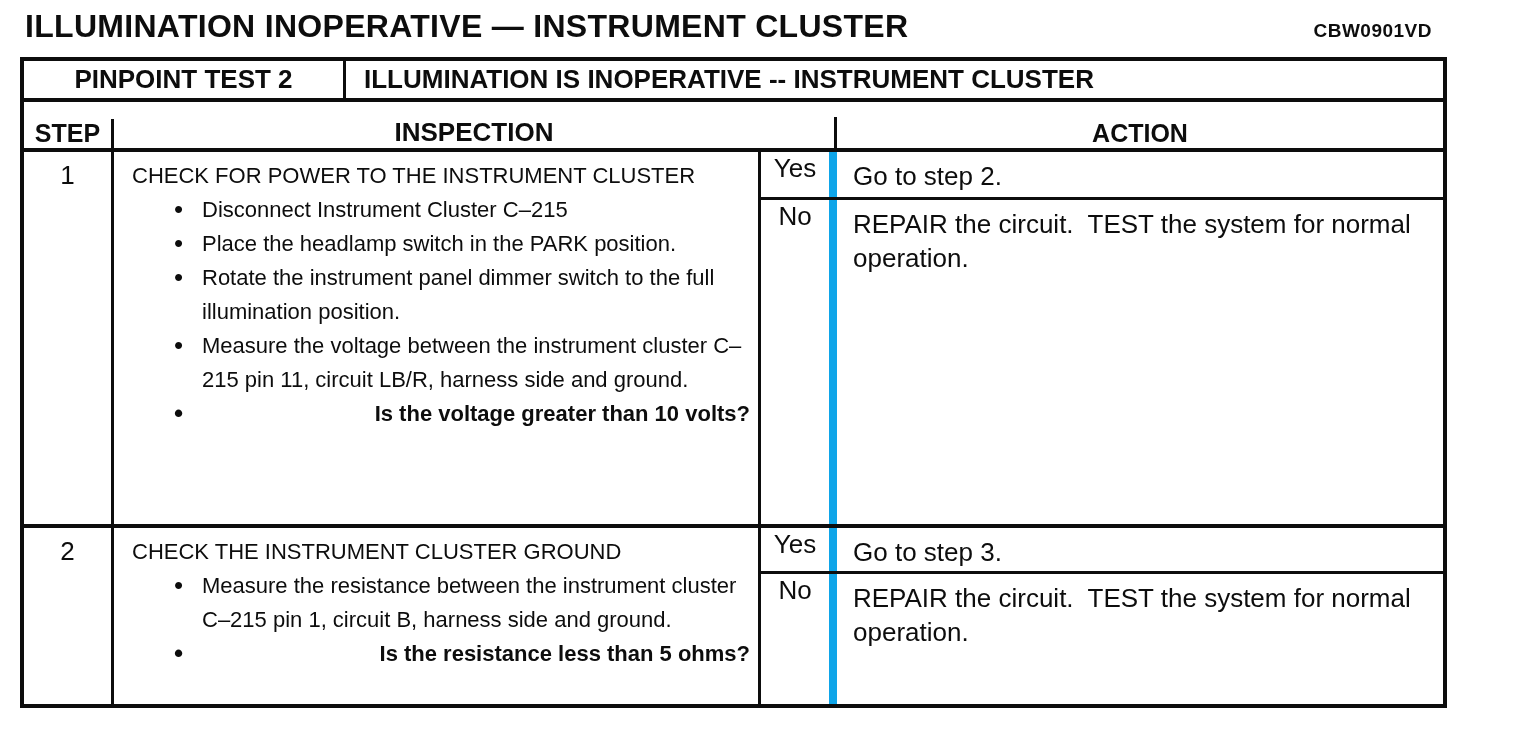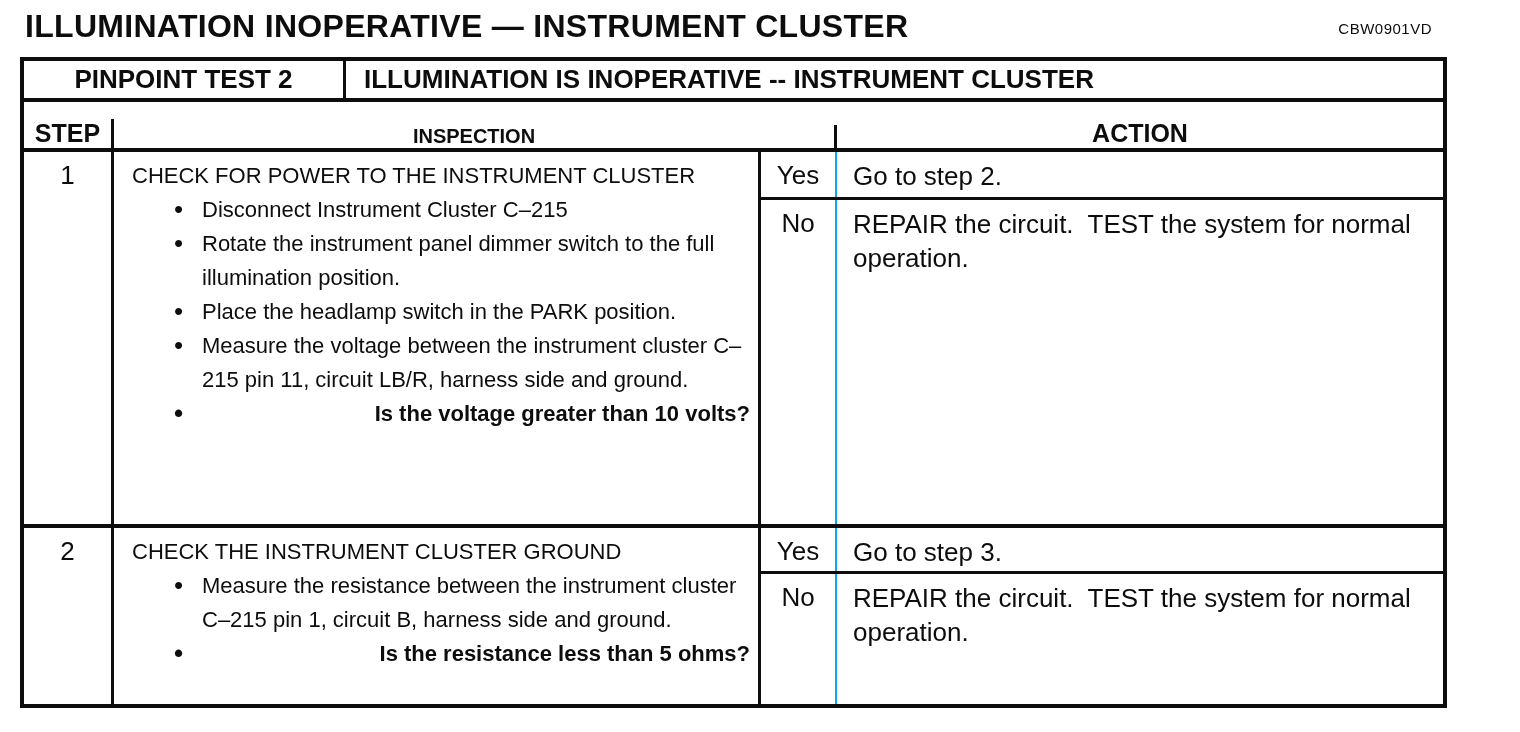--- a/index.html
+++ b/index.html
@@ -12,21 +12,21 @@
   }
   .page { position: relative; width: 1520px; height: 732px; }
 
   .doc-title {
     position: absolute; left: 25px; top: 8px;
     font-size: 32px; font-weight: bold; letter-spacing: 0.3px;
     white-space: nowrap;
   }
   .doc-code {
     position: absolute; right: 88px; top: 20px;
-    font-size: 15px; font-weight: normal; letter-spacing: 0.5px;
+    font-size: 19px; font-weight: bold; letter-spacing: 0.5px;
   }
 
   .ptable {
     position: absolute; left: 20px; top: 57px;
     width: 1427px; height: 651px;
     border: 4px solid #0d0d0d;
     display: flex; flex-direction: column;
     background: #fff;
   }
   .row { display: flex; flex-direction: row; width: 100%; }
@@ -49,21 +49,21 @@
   
   .r2 { height: 52px; border-bottom: 4px solid #0d0d0d; align-items: flex-end; }
   .c-step-h {
     width: 90px; border-right: 3px solid #0d0d0d;
     display: flex; align-items: center; justify-content: center;
     font-size: 25px; font-weight: bold;
   }
   .c-insp-h {
     width: 723px; border-right: 3px solid #0d0d0d;
     display: flex; align-items: center; justify-content: center;
-    font-size: 20px; font-weight: bold;
+    font-size: 26px; font-weight: bold;
   }
   .c-action-h {
     flex: 1; display: flex; align-items: center; justify-content: center;
     font-size: 25px; font-weight: bold;
   }
 
   
   .step-row { flex-direction: row; }
   .step-row-0 { height: 372px; }
   .step-row-1 { height: 180px; border-top: 4px solid #0d0d0d; }
@@ -87,22 +87,22 @@
   ul.bullets li.bold { font-weight: bold; text-align: right; }
 
   .c-right { flex: 1; display: flex; flex-direction: column; }
   .sub-row { display: flex; flex-direction: row; width: 100%; }
   .yes-row { border-bottom: 3px solid #0d0d0d; }
   .step-row-0 .yes-row { height: 48px; }
   .step-row-0 .no-row { height: 324px; }
   .step-row-1 .yes-row { height: 46px; }
   .step-row-1 .no-row { flex: 1; }
   .c-yn {
-    width: 76px; border-right: 2px solid #0ea5e9;
-    text-align: center; padding-top: 7px;
+    width: 76px; border-right: 8px solid #0ea5e9;
+    text-align: center; 
     font-size: 26px; line-height: 32px;
   }
   .c-act {
     flex: 1; padding: 7px 30px 3px 16px;
     font-size: 26px; line-height: 34px;
   }
 </style>
 </head>
 <body>
 
@@ -124,22 +124,22 @@
       <div class="cell c-action-h">ACTION</div>
     </div>
 
     <div id="steps-container">
   <div class="row step-row step-row-0">
     <div class="cell c-stepnum">1</div>
     <div class="cell c-insp">
       <div class="insp-heading">CHECK FOR POWER TO THE INSTRUMENT CLUSTER</div>
       <ul class="bullets">
               <li>Disconnect Instrument Cluster C–215</li>
+              <li>Place the headlamp switch in the PARK position.</li>
               <li>Rotate the instrument panel dimmer switch to the full illumination position.</li>
-              <li>Place the headlamp switch in the PARK position.</li>
               <li>Measure the voltage between the instrument cluster C–215 pin 11, circuit LB/R, harness side and ground.</li>
               <li class="bold">Is the voltage greater than 10 volts?</li>
             </ul>
     </div>
     <div class="c-right">
       <div class="sub-row yes-row">
         <div class="cell c-yn">Yes</div>
         <div class="cell c-act">Go to step 2.</div>
       </div>
       <div class="sub-row no-row">

